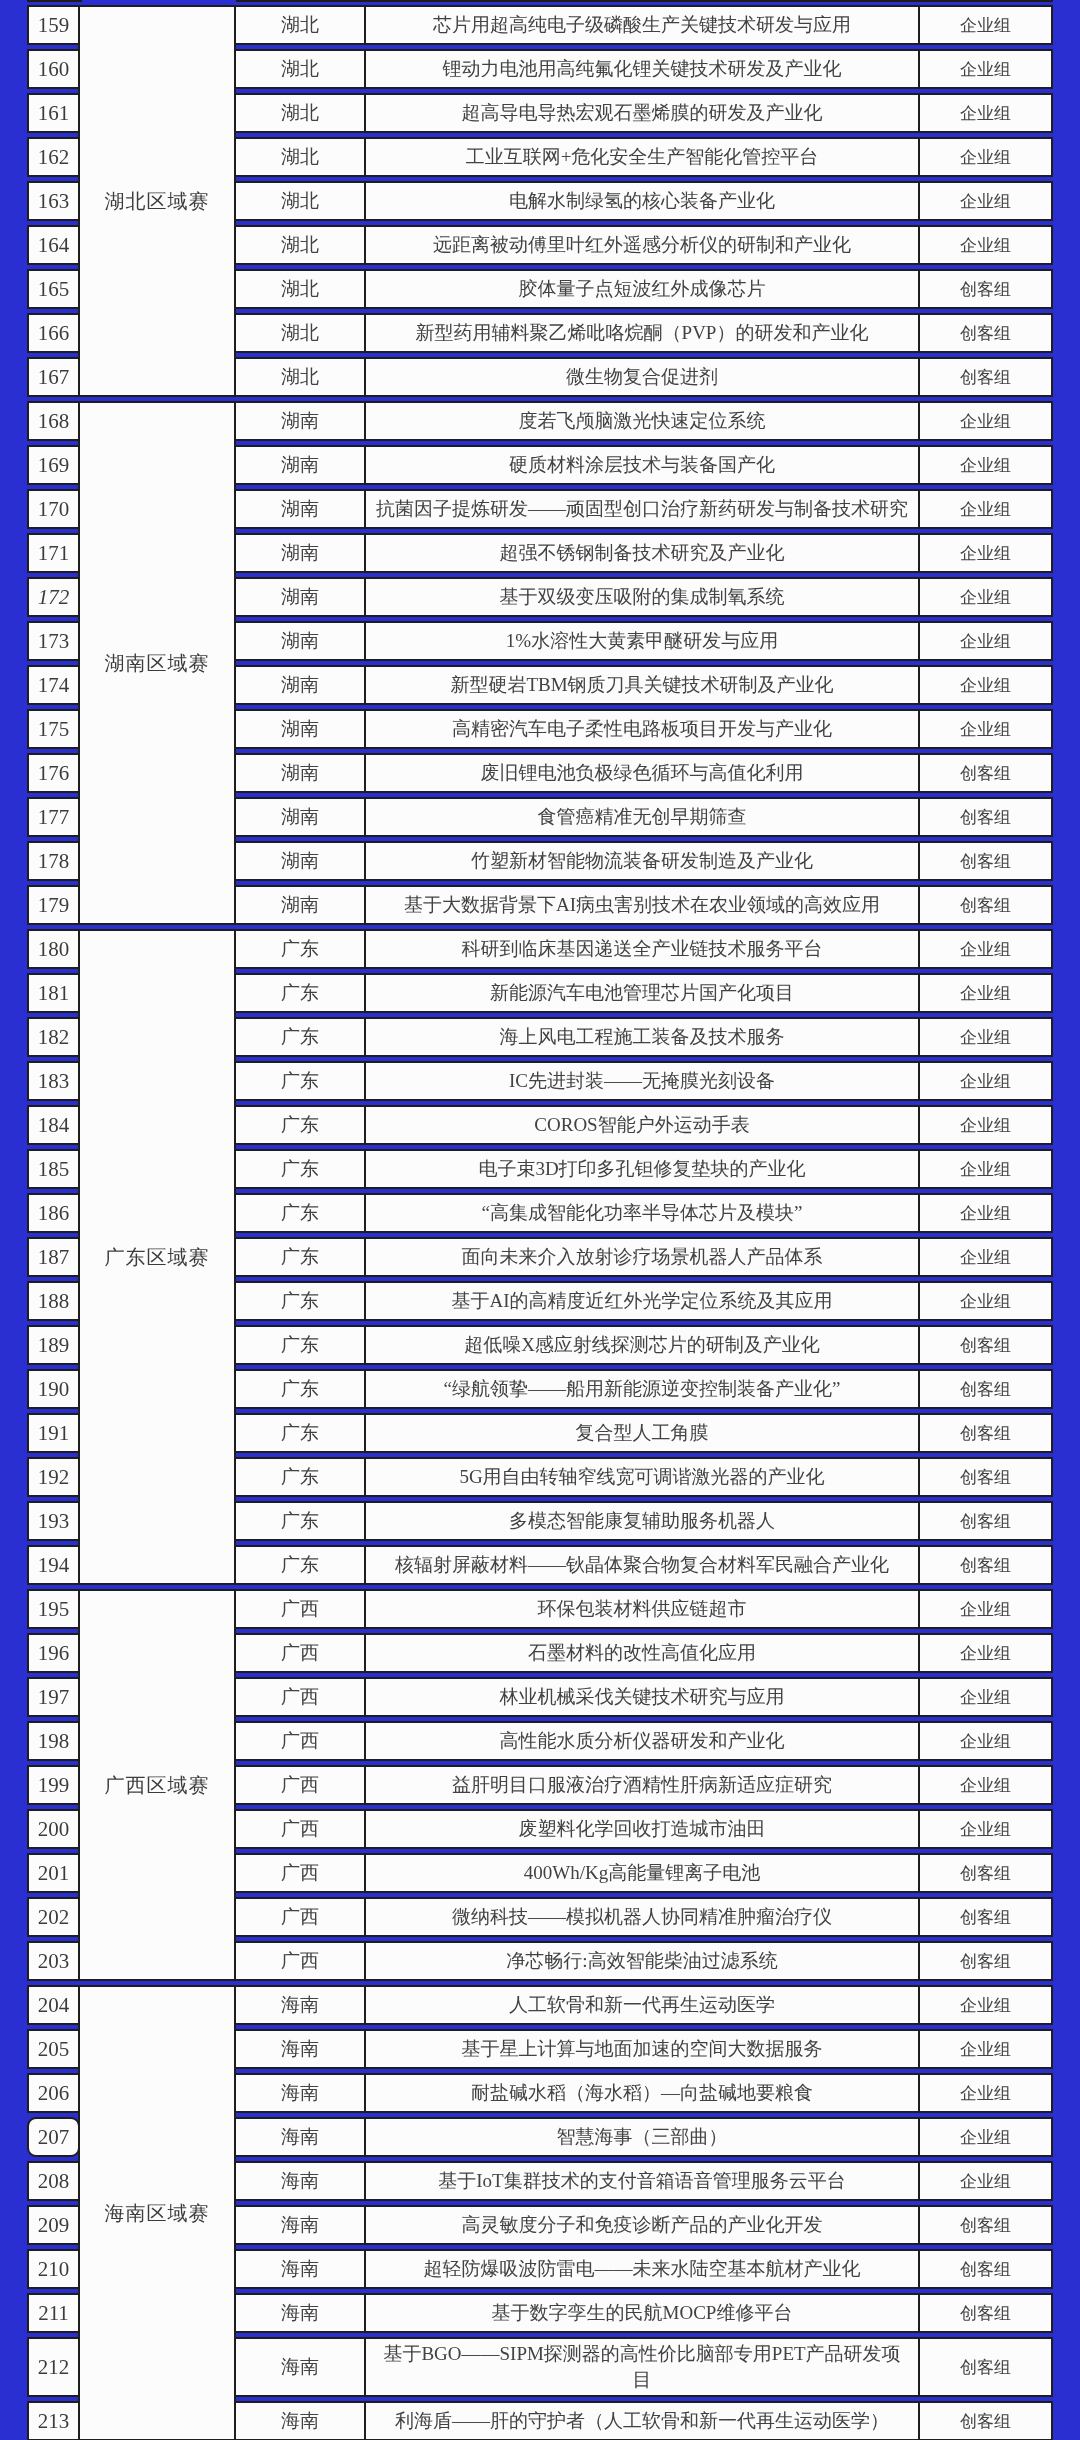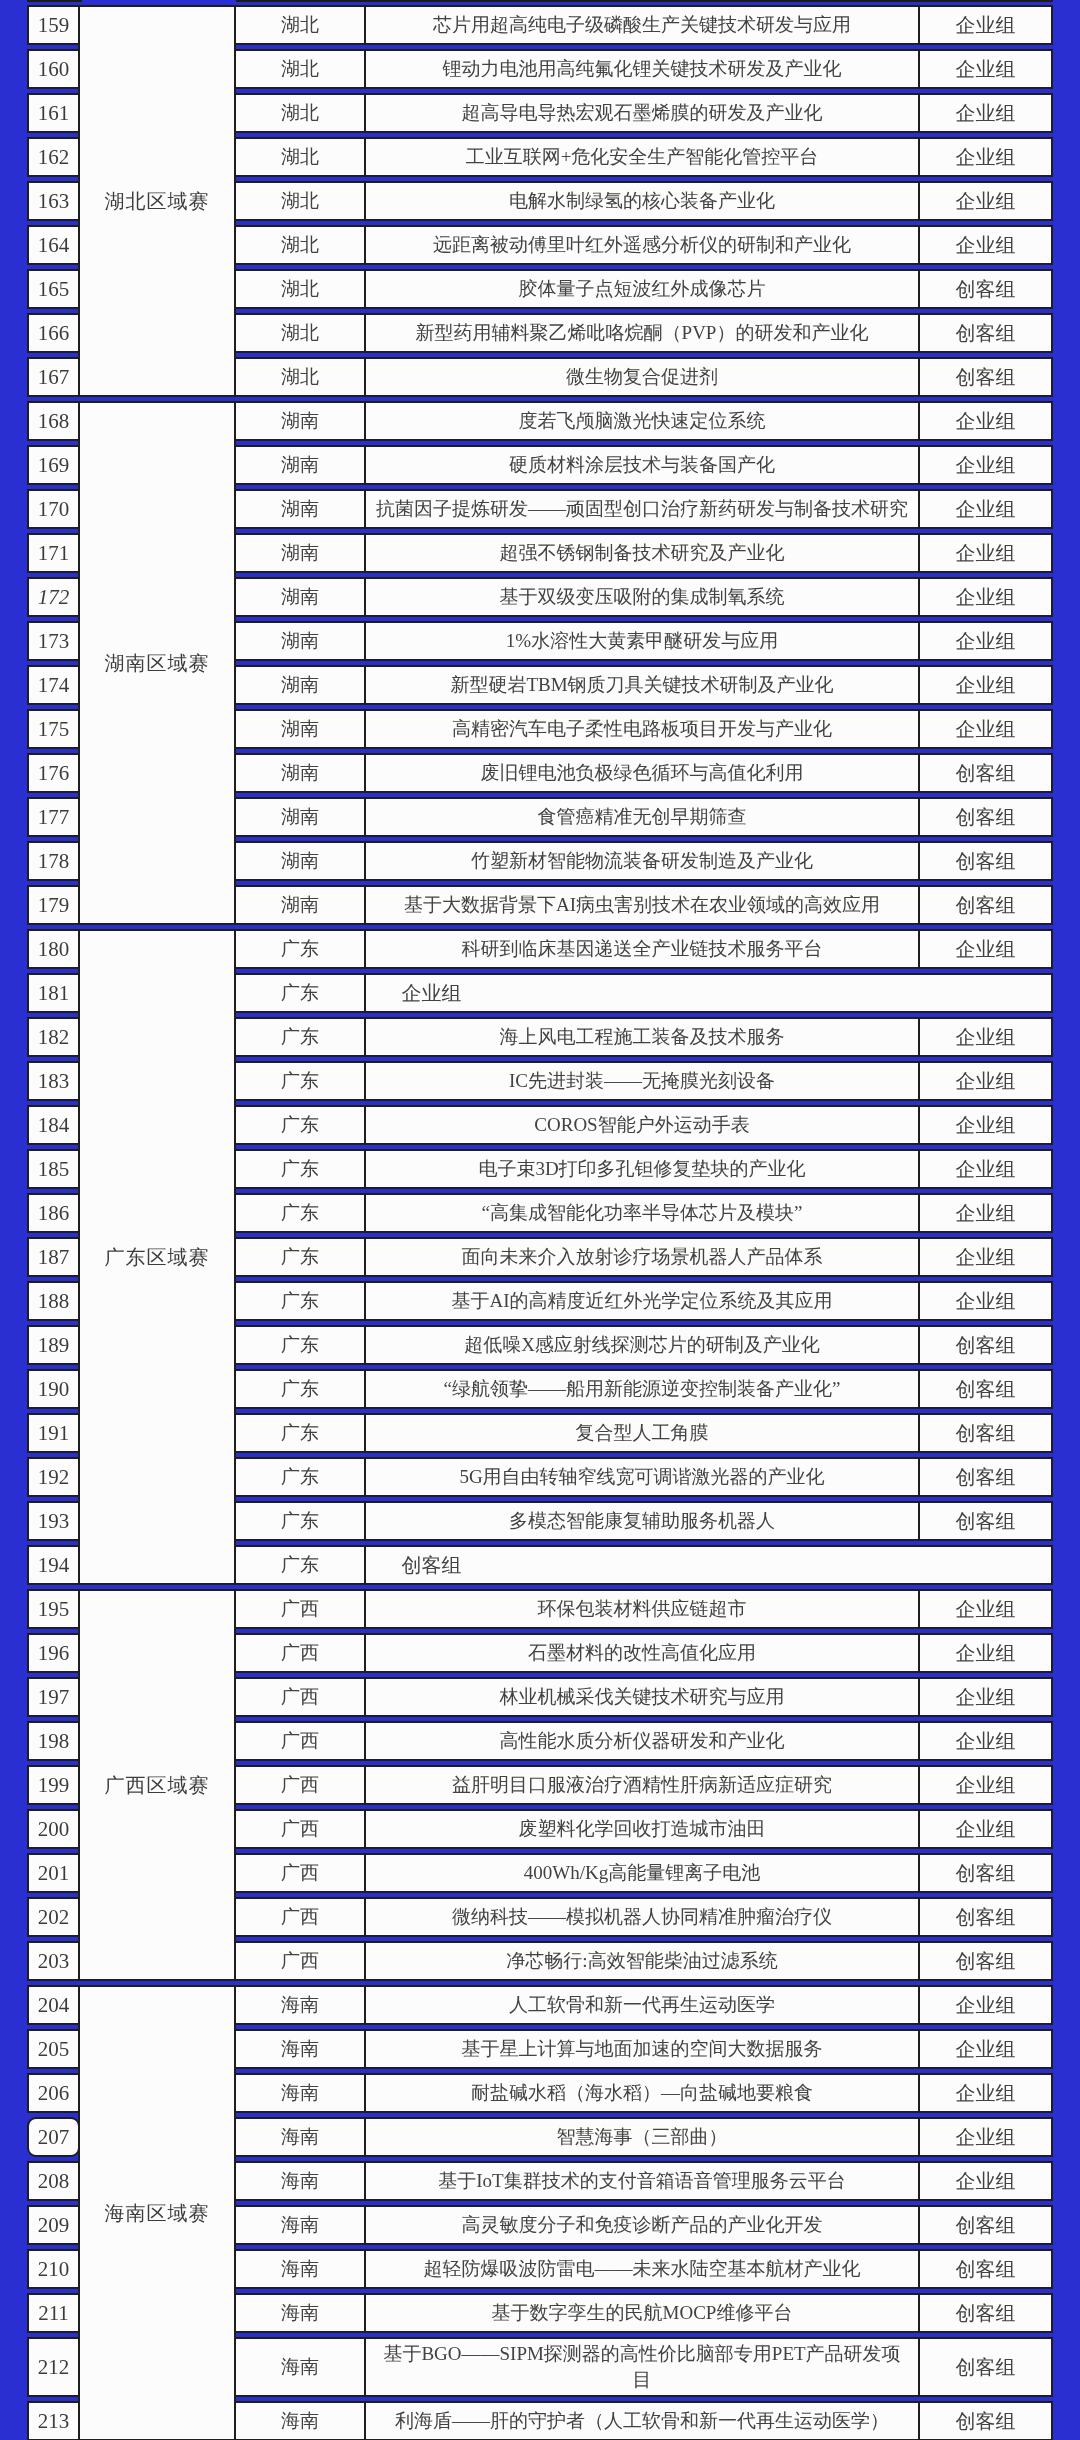--- a/index.html
+++ b/index.html
@@ -63,21 +63,21 @@
     flex:1 1 auto;
     border-right:2px solid #1e1e1e;
     display:flex;align-items:center;justify-content:center;
     text-align:center;
     padding:2px 10px;
     font-size:19px;line-height:26px;color:#424242;
   }
   .group-cell{
     width:131px;flex:0 0 131px;
     display:flex;align-items:center;justify-content:center;
-    font-size:20px;color:#424242;
+    font-size:17px;color:#424242;
   }
 </style>
 </head>
 <body>
 
 <div class="table-area">
   <div class="top-cut">
     <div class="cut-seg cut-num"></div>
     <div class="cut-seg cut-rows"></div>
   </div>
@@ -218,20 +218,21 @@
         <div class="region-cell" style="grid-row: 1 / span 15;">广东区域赛</div>
         <div class="num-cell" style="grid-row: 1;">180</div>
         <div class="row-box" style="grid-row: 1;">
           <div class="province-cell">广东</div>
           <div class="project-cell">科研到临床基因递送全产业链技术服务平台</div>
           <div class="group-cell">企业组</div>
         </div>
         <div class="num-cell" style="grid-row: 2;">181</div>
         <div class="row-box" style="grid-row: 2;">
           <div class="province-cell">广东</div>
+          <div class="project-cell">新能源汽车电池管理芯片国产化项目</div>
           <div class="group-cell">企业组</div>
         </div>
         <div class="num-cell" style="grid-row: 3;">182</div>
         <div class="row-box" style="grid-row: 3;">
           <div class="province-cell">广东</div>
           <div class="project-cell">海上风电工程施工装备及技术服务</div>
           <div class="group-cell">企业组</div>
         </div>
         <div class="num-cell" style="grid-row: 4;">183</div>
         <div class="row-box" style="grid-row: 4;">
@@ -295,20 +296,21 @@
         </div>
         <div class="num-cell" style="grid-row: 14;">193</div>
         <div class="row-box" style="grid-row: 14;">
           <div class="province-cell">广东</div>
           <div class="project-cell">多模态智能康复辅助服务机器人</div>
           <div class="group-cell">创客组</div>
         </div>
         <div class="num-cell" style="grid-row: 15;">194</div>
         <div class="row-box" style="grid-row: 15;">
           <div class="province-cell">广东</div>
+          <div class="project-cell">核辐射屏蔽材料——钬晶体聚合物复合材料军民融合产业化</div>
           <div class="group-cell">创客组</div>
         </div>
       </div>
       <div class="region-group">
         <div class="region-cell" style="grid-row: 1 / span 9;">广西区域赛</div>
         <div class="num-cell" style="grid-row: 1;">195</div>
         <div class="row-box" style="grid-row: 1;">
           <div class="province-cell">广西</div>
           <div class="project-cell">环保包装材料供应链超市</div>
           <div class="group-cell">企业组</div>

